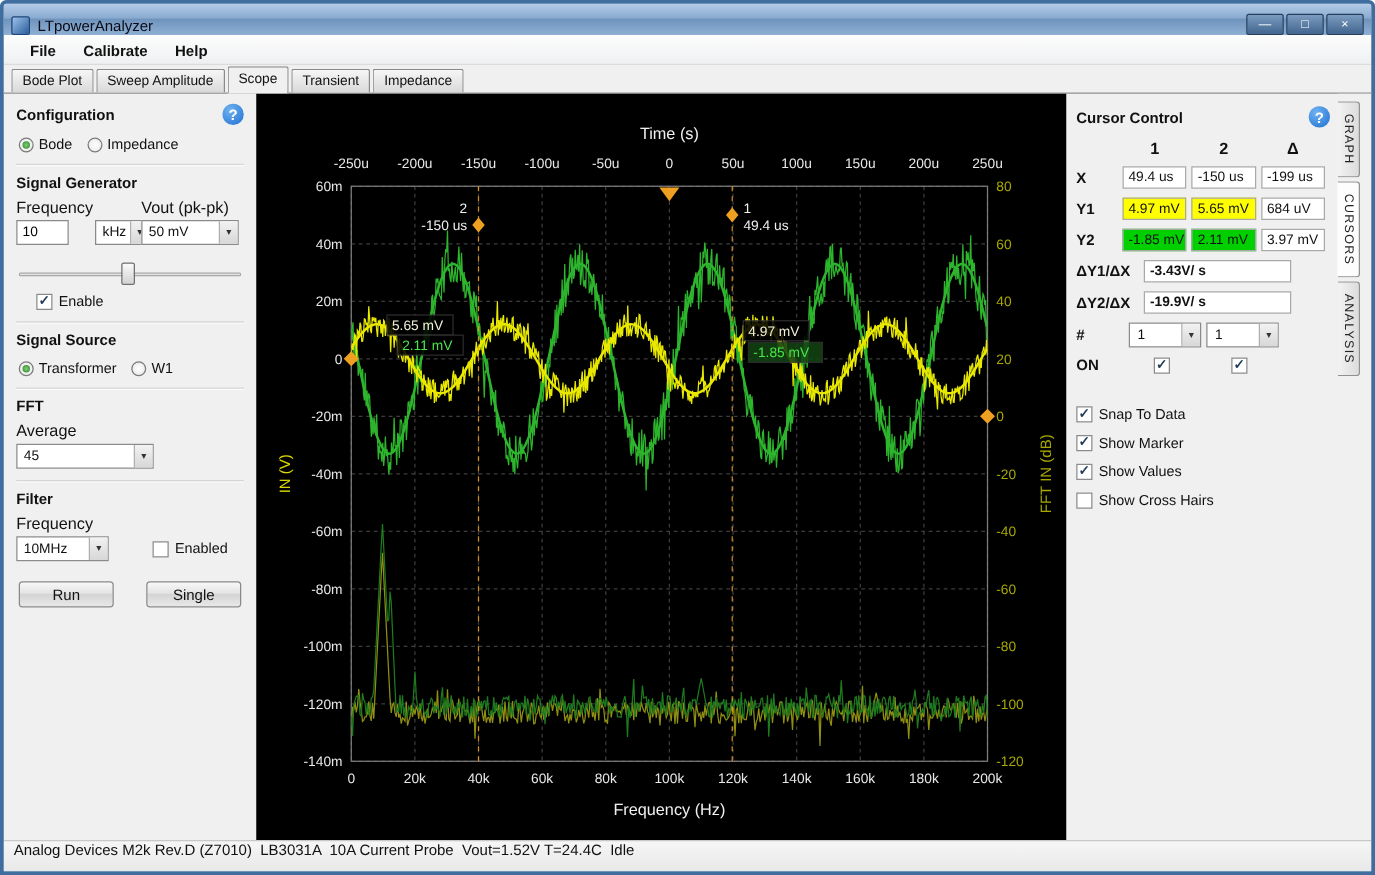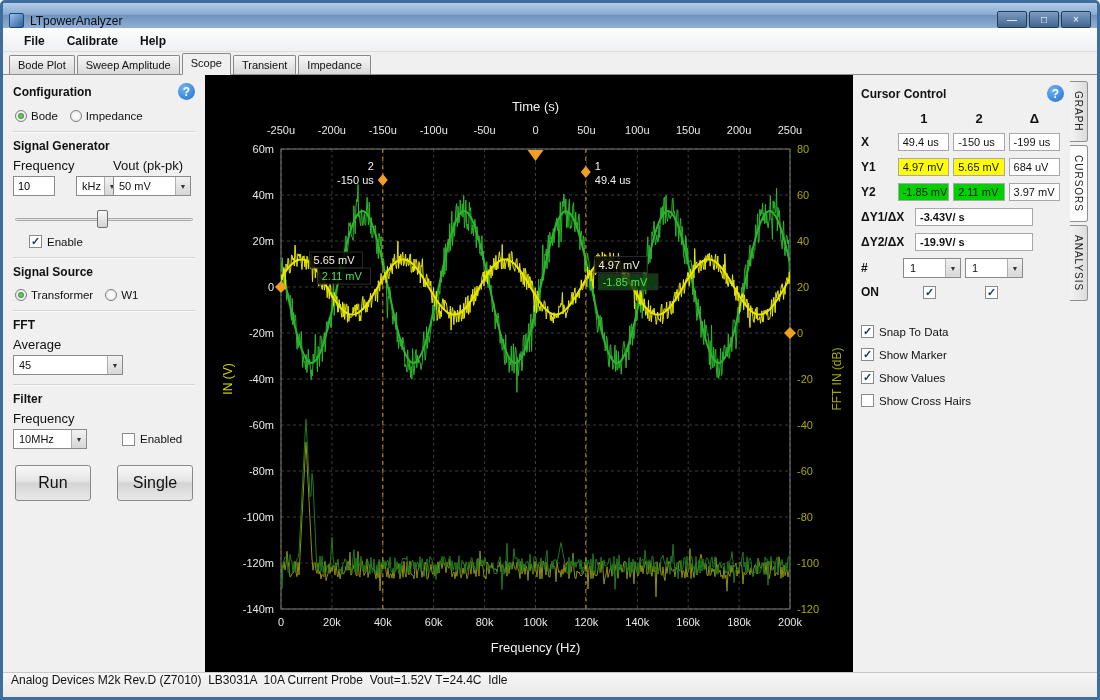--- a/index.html
+++ b/index.html
@@ -45,21 +45,21 @@
   .w78 { width:78px; } .w110 { width:110px; } .w74 { width:74px; }
   .slider-wrap { margin:13px 2px 3px; height:20px; position:relative; }
   .slider-track { position:absolute; top:9px; left:0; right:0; height:3px; background:#e6e6e6; border:1px solid #a8a8a8; border-radius:2px; }
   .slider-thumb { position:absolute; top:1px; width:11px; height:18px; background:linear-gradient(#fafafa,#d2d2d2); border:1px solid #6f6f6f; border-radius:2px; }
   .cb-row { display:flex; align-items:center; font-size:11.5px; }
   .cb-row.indent { margin:6px 0 2px 16px; }
   .checkbox { width:13px; height:13px; border:1px solid #8a8a8a; background:#fff; display:inline-flex; align-items:center; justify-content:center; font-size:11px; color:#1f3b57; font-weight:bold; margin-right:5px; flex:0 0 13px; }
   .checkbox .mark { display:none; line-height:1; }
   .checkbox.checked .mark { display:block; }
   .btn-row { display:flex; justify-content:space-between; margin:16px 2px 0; }
-  .btn { width:76px; height:36px; background:linear-gradient(#f8f8f8,#e4e4e4 45%,#d4d4d4 50%,#e8e8e8); border:1px solid #8a8a8a; border-radius:3px; font-size:16px; display:flex; align-items:center; justify-content:center; }
+  .btn { width:76px; height:21px; background:linear-gradient(#f8f8f8,#e4e4e4 45%,#d4d4d4 50%,#e8e8e8); border:1px solid #8a8a8a; border-radius:3px; font-size:12px; display:flex; align-items:center; justify-content:center; }
 
   
   .plot-area { width:648px; height:597px; background:#000; position:relative; flex:0 0 648px; }
   svg { font-family:"Liberation Sans",sans-serif; display:block; }
 
   
   .cursor-panel { width:217px; padding:8px 6px 0 8px; overflow:hidden; }
   .c-head { display:flex; margin:9px 0 7px; }
   .c-head .spacer { width:42px; }
   .c-head .ch { width:58px; margin-right:4px; text-align:center; font-weight:bold; font-size:13px; }

